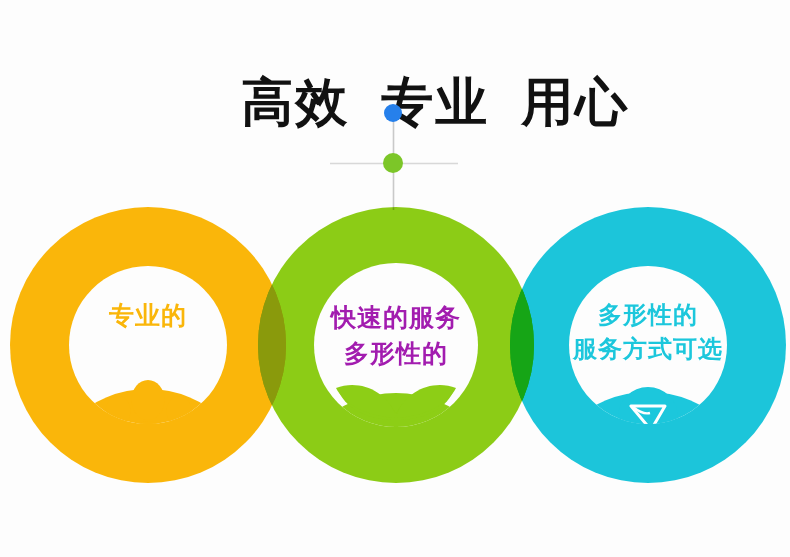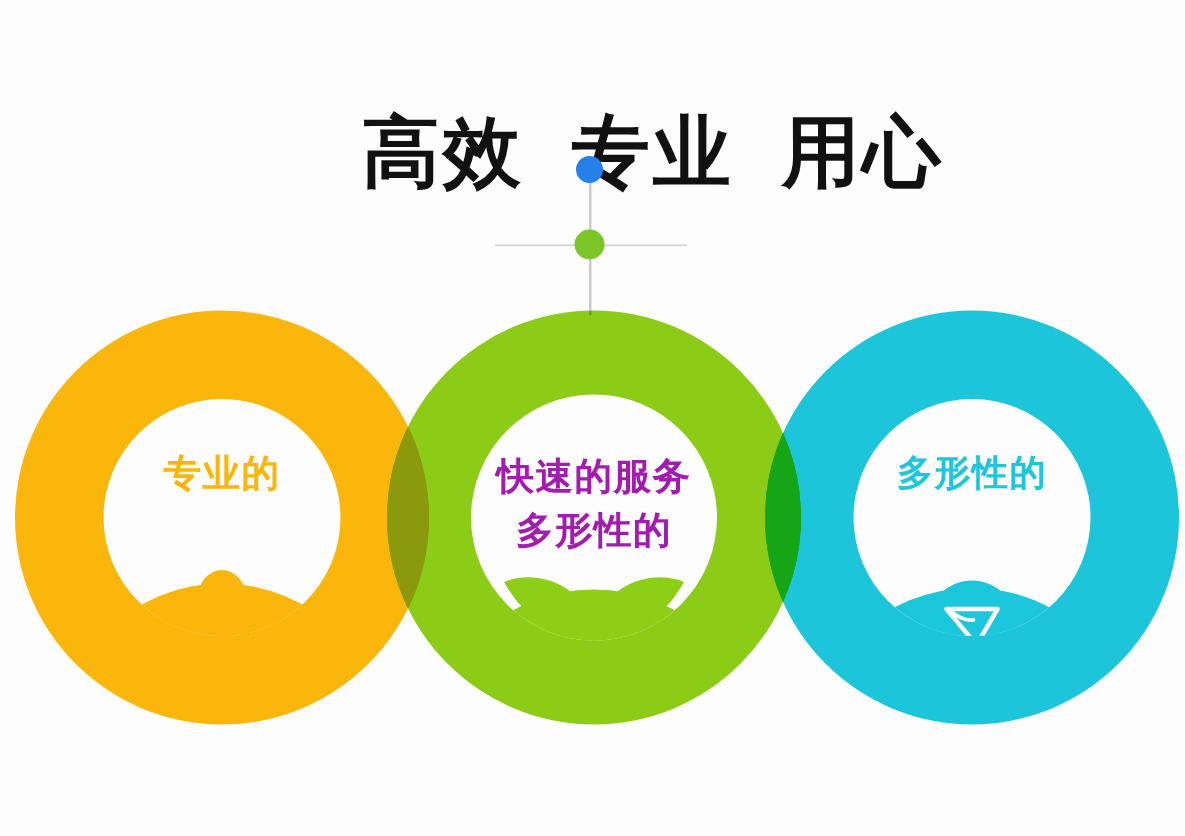--- a/index.html
+++ b/index.html
@@ -211,15 +211,16 @@
     <span>专业的</span>
   </div>
 
   <div id="text-mid" class="ring-text" style="color: #a21caf;">
     <span>快速的服务</span>
     <span class="l2">多形性的</span>
   </div>
 
   <div id="text-right" class="ring-text" style="color: rgb(28, 199, 220);">
     <span>多形性的</span>
+    <span class="l2">服务方式可选</span>
   </div>
 
 </div>
 
 </body></html>

